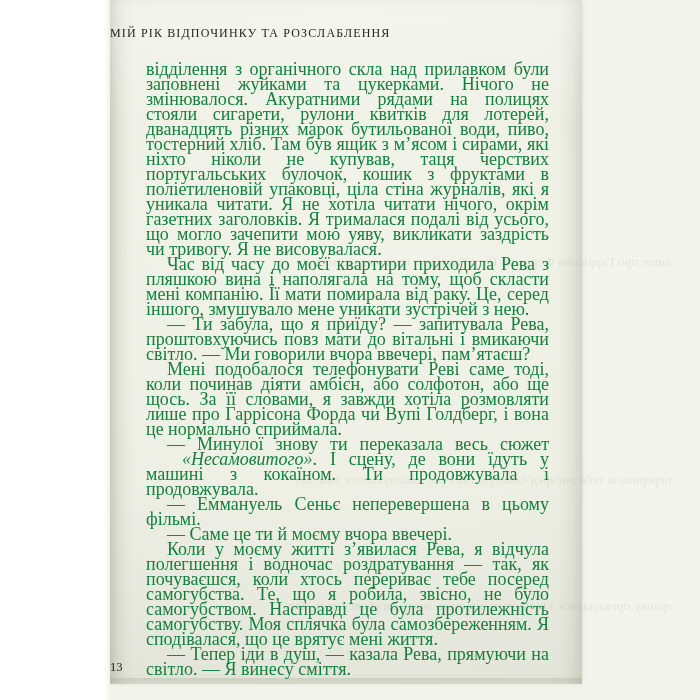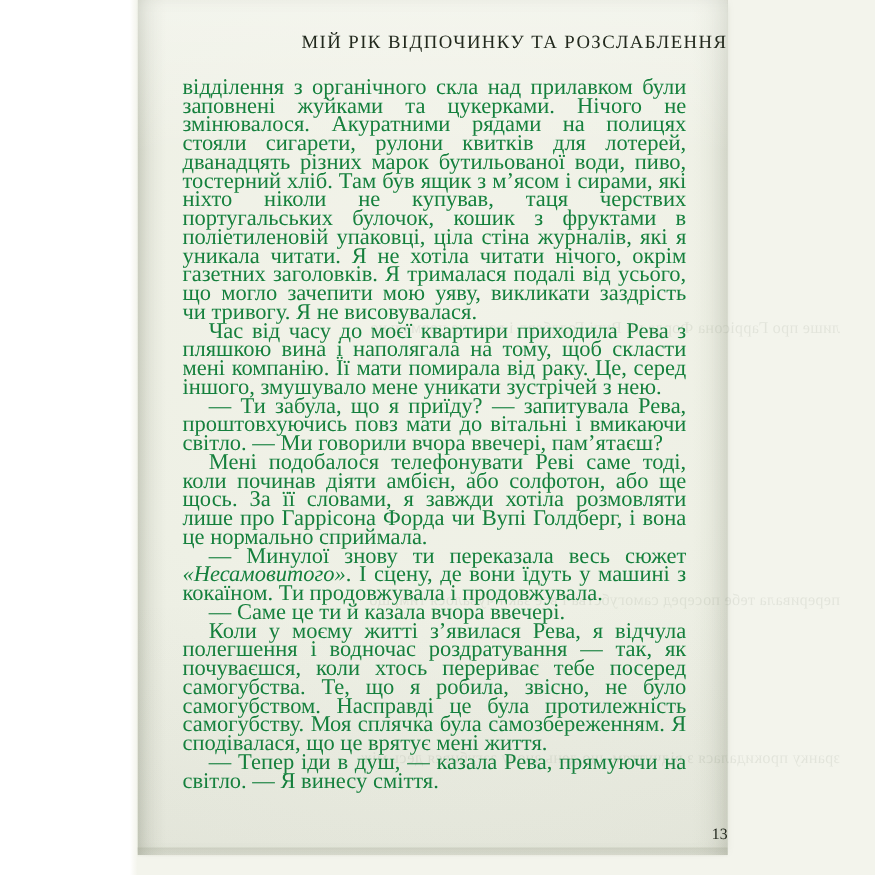--- a/index.html
+++ b/index.html
@@ -77,23 +77,23 @@
   .bleed-a { top: 252px; }
   .bleed-b { top: 470px; }
   .bleed-c { top: 596px; }
 
   
   .running-head {
     position: absolute;
     left: 110px;
     width: 472px;
     top: 26px;
-    text-align: right;
+    text-align: left;
     font-family: "Liberation Serif", "DejaVu Serif", serif;
-    font-size: 15px;
+    font-size: 12px;
     letter-spacing: 1.15px;
     color: #22291d;
     text-transform: uppercase;
     white-space: nowrap;
   }
 
   
   .textblock {
     position: absolute;
     left: 146px;
@@ -110,29 +110,30 @@
   }
 
   .textblock p {
     margin: 0;
     text-indent: 21px;
   }
   .textblock p.noindent { text-indent: 0; }
   .textblock p.dialogue { text-indent: 21px; }
 
   .textblock i, .textblock em {
+    margin-left: 36px;
   }
 
   
   .folio {
     position: absolute;
     left: 110px;
     width: 472px;
     top: 660px;
-    text-align: right;
+    text-align: left;
     font-family: "Liberation Serif", "DejaVu Serif", serif;
     font-size: 12.6px;
     color: #20261b;
   }
 
   
   .page-bottom-edge {
     position: absolute;
     left: 110px;
     top: 678px;
@@ -157,21 +158,22 @@
   <div class="running-head">МІЙ РІК ВІДПОЧИНКУ ТА РОЗСЛАБЛЕННЯ</div>
 
   <div class="textblock">
     <p class="noindent">відділення з органічного скла над прилавком були заповнені жуйками та цукерками. Нічого не змінювалося. Акуратними рядами на полицях стояли сигарети, рулони квитків для лотерей, дванадцять різних марок бутильованої води, пиво, тостерний хліб. Там був ящик з м’ясом і сирами, які ніхто ніколи не купував, таця черствих португальських булочок, кошик з фруктами в поліетиленовій упаковці, ціла стіна журналів, які я уникала читати. Я не хотіла читати нічого, окрім газетних заголовків. Я трималася подалі від усього, що могло зачепити мою уяву, викликати заздрість чи тривогу. Я не висовувалася.</p>
     <p>Час від часу до моєї квартири приходила Рева з пляшкою вина і наполягала на тому, щоб скласти мені компанію. Її мати помирала від раку. Це, серед іншого, змушувало мене уникати зустрічей з нею.</p>
     <p class="dialogue">— Ти забула, що я приїду? — запитувала Рева, проштовхуючись повз мати до вітальні і вмикаючи світло. — Ми говорили вчора ввечері, пам’ятаєш?</p>
     <p>Мені подобалося телефонувати Реві саме тоді, коли починав діяти амбієн, або солфотон, або ще щось. За її словами, я завжди хотіла розмовляти лише про Гаррісона Форда чи Вупі Голдберг, і вона це нормально сприймала.</p>
     <p class="dialogue">
       <span>— Минулої знову ти переказала весь сюжет </span><i>«Несамовитого»</i><span>. І сцену, де вони їдуть у машині з кокаїном. Ти продовжувала і продовжувала.</span>
     </p>
-    <p class="dialogue">— Саме це ти й казала вчора ввечері.</p>
+    <p class="dialogue">— Еммануель Сеньє неперевершена в цьому фільмі.</p>
+    <p class="dialogue">— Саме це ти й моєму вчора ввечері.</p>
     <p>Коли у моєму житті з’явилася Рева, я відчула полегшення і водночас роздратування — так, як почуваєшся, коли хтось перериває тебе посеред самогубства. Те, що я робила, звісно, не було самогубством. Насправді це була протилежність самогубству. Моя сплячка була самозбереженням. Я сподівалася, що це врятує мені життя.</p>
     <p class="dialogue">— Тепер іди в душ, — казала Рева, прямуючи на світло. — Я винесу сміття.</p>
   </div>
 
   <div class="folio">13</div>
 
   <div class="page-bottom-edge"></div>
 
 </div>
 

